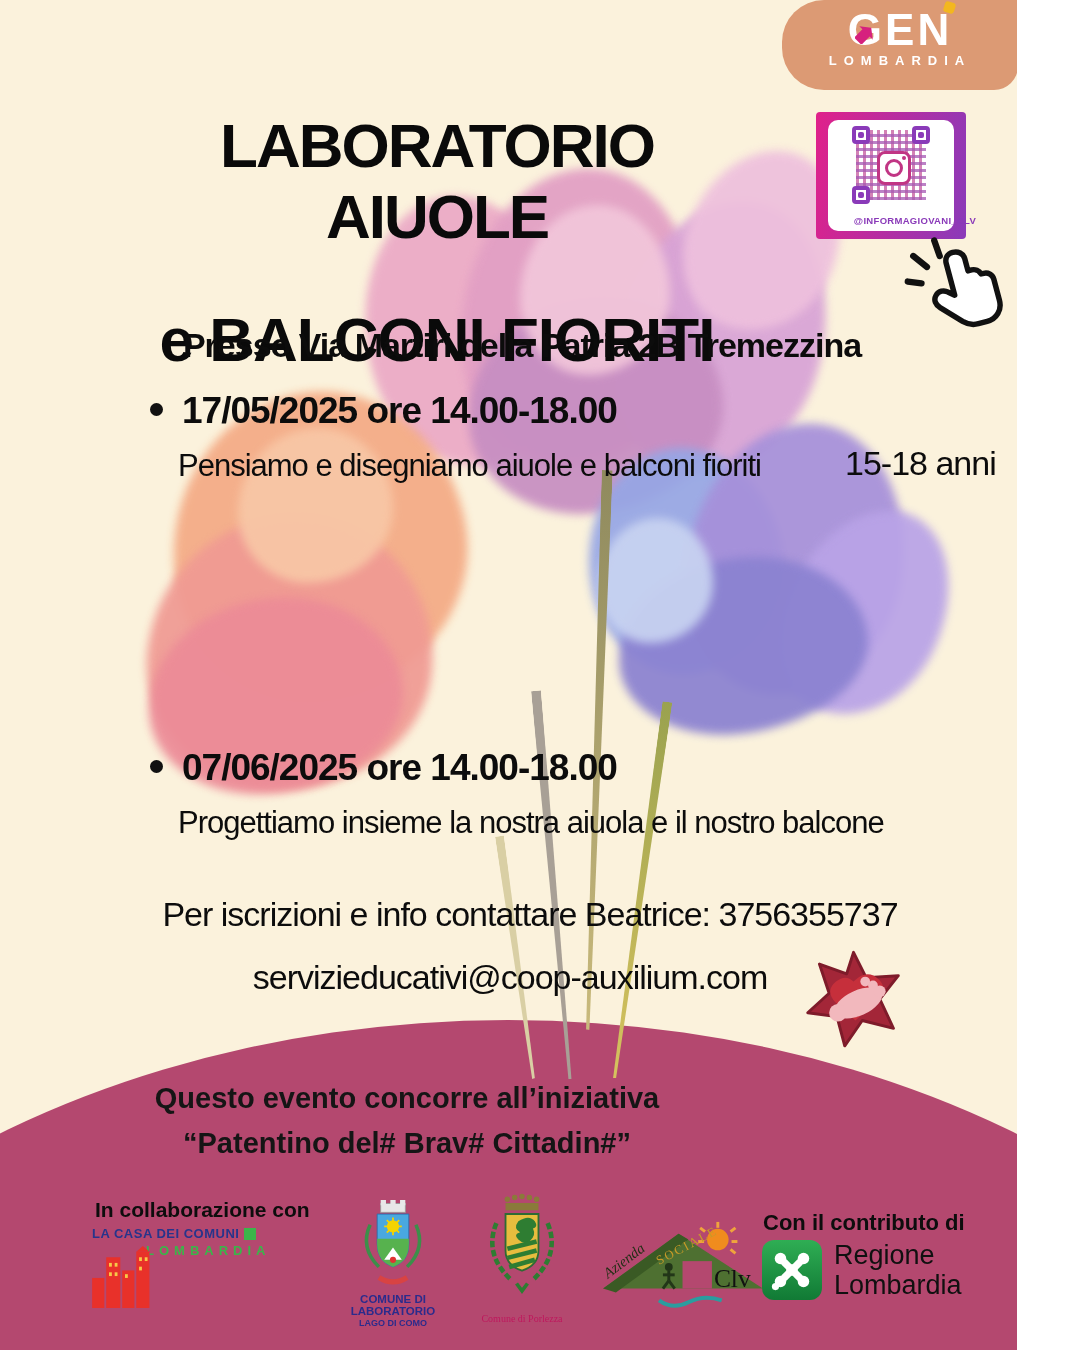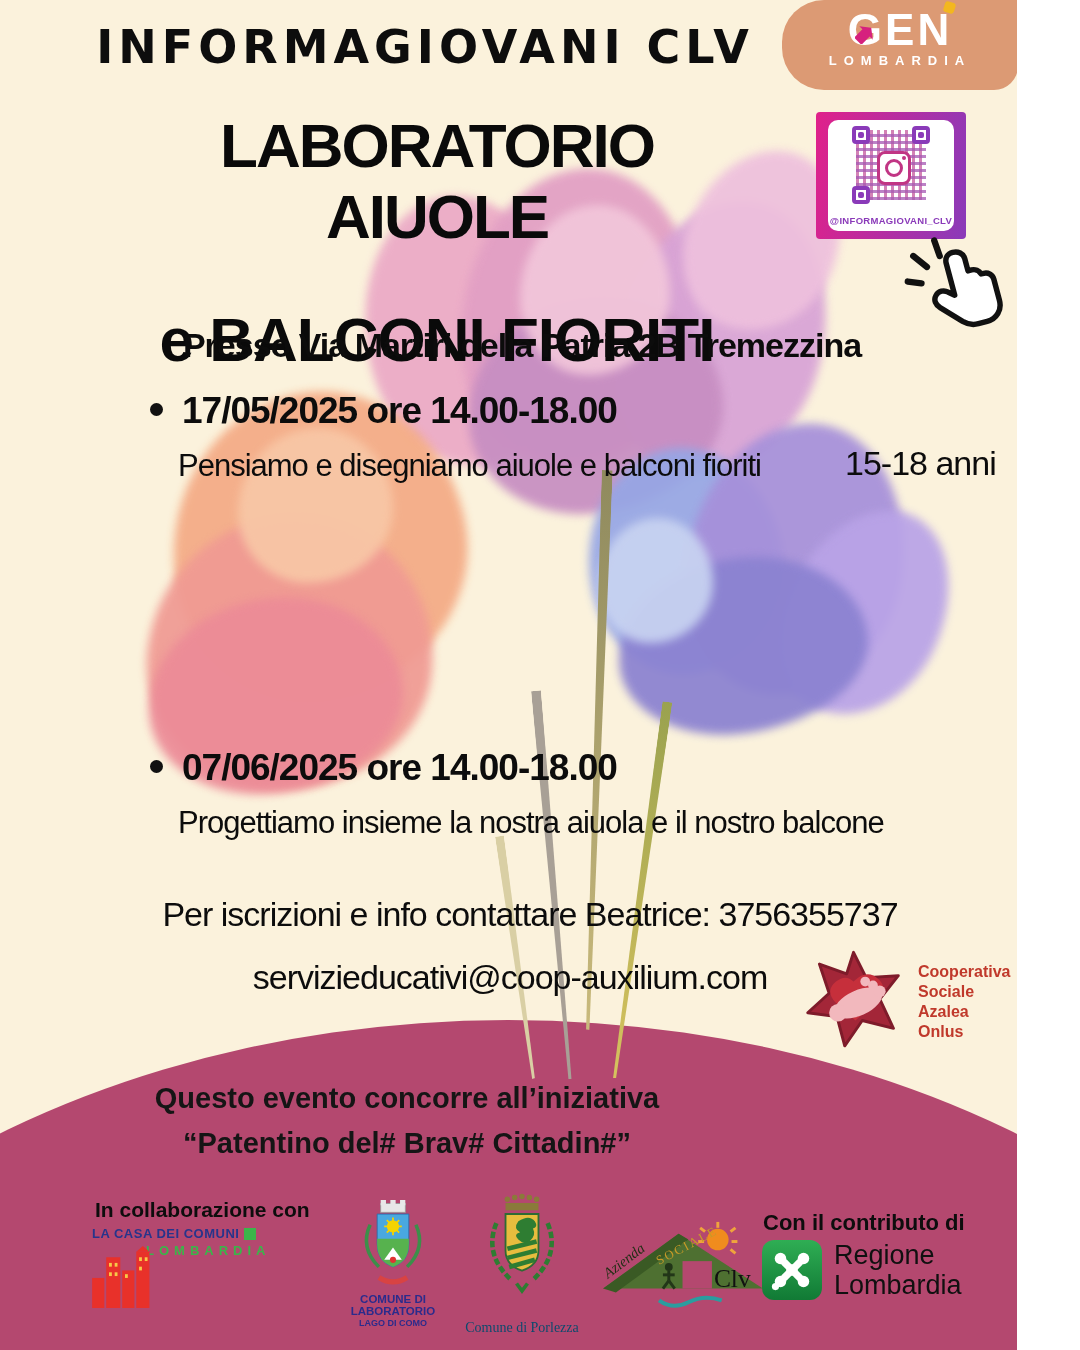--- a/index.html
+++ b/index.html
@@ -78,40 +78,40 @@
       repeating-linear-gradient(0deg, rgba(150,60,165,.75) 0 3px, transparent 3px 7px),
       repeating-linear-gradient(90deg, rgba(186,60,140,.75) 0 3px, transparent 3px 7px);}
   .finder{position:absolute;width:10px;height:10px;border:4px solid #8a3ab9;border-radius:4px;background:#fff;}
   .finder::after{content:"";position:absolute;left:2px;top:2px;width:6px;height:6px;background:#8a3ab9;border-radius:2px;}
   .f-tl{left:24px;top:6px;} .f-tr{left:84px;top:6px;} .f-bl{left:24px;top:66px;}
   .ig{position:absolute;left:49px;top:31px;width:28px;height:28px;background:#fff;border-radius:8px;
       border:3px solid #c13584;}
   .ig::before{content:"";position:absolute;left:5px;top:5px;width:12px;height:12px;border:3px solid #c13584;border-radius:50%;}
   .ig::after{content:"";position:absolute;right:2px;top:2px;width:4px;height:4px;background:#c13584;border-radius:50%;}
   .qr-handle{position:absolute;bottom:5px;width:100%;text-align:center;font-size:9.5px;font-weight:700;
-             color:#8a3ab9;letter-spacing:.3px;}
+             color:#8a3ab9;letter-spacing:.3px;padding-left:24px;}
   .hand{position:absolute;left:903px;top:236px;width:108px;height:102px;z-index:6;}
 
   
   .azalea{position:absolute;left:798px;top:948px;width:218px;height:118px;z-index:6;}
   .azalea-text{position:absolute;left:120px;top:14px;font-size:16px;line-height:20px;color:#c0392b;font-weight:600;}
 
   
   .collab-label{position:absolute;left:95px;top:1198px;z-index:6;font-size:21px;font-weight:700;color:#0d0d0d;}
   .anci{position:absolute;left:92px;top:1226px;width:215px;z-index:6;}
   .anci-casa{display:flex;align-items:center;gap:5px;font-size:13px;color:#27348b;font-weight:700;letter-spacing:.5px;}
   .green-sq{width:12px;height:12px;background:#3bb54a;flex:none;}
   .anci-name{font-size:54px;font-weight:700;color:#27348b;letter-spacing:-2px;line-height:.92;margin-left:48px;}
   .anci-sky{position:absolute;left:0;top:20px;}
   .anci-lomb{font-size:13px;color:#3bb54a;font-weight:700;letter-spacing:5px;margin-left:54px;margin-top:2px;}
   .tremezzina{position:absolute;left:328px;top:1200px;width:130px;text-align:center;z-index:6;}
   .trem-l1{font-size:11.5px;color:#2b2b8c;font-weight:700;margin-top:1px;}
   .trem-l2{font-size:9px;color:#2b2b8c;font-weight:700;margin-top:1px;}
   .porlezza{position:absolute;left:462px;top:1192px;width:120px;text-align:center;z-index:6;}
-  .porl-label{font-size:14px;font-family:"Liberation Serif",serif;color:#0c4a6e;margin-top:16px;}
+  .porl-label{font-size:10px;font-family:"Liberation Serif",serif;color:#be185d;margin-top:9px;}
   .azienda{position:absolute;left:598px;top:1218px;z-index:6;}
   .contrib-label{position:absolute;left:763px;top:1210px;z-index:6;font-size:22px;font-weight:700;color:#0d0d0d;}
   .regione{position:absolute;left:762px;top:1240px;z-index:6;display:flex;gap:12px;align-items:center;}
   .reg-sq{width:60px;height:60px;border-radius:12px;background:linear-gradient(#2fae54,#117a35);
           display:flex;align-items:center;justify-content:center;}
   .reg-text{font-size:27px;line-height:30px;color:#101010;}
 </style>
 </head>
 <body>
 
@@ -135,21 +135,20 @@
       <div class="petal b4"></div>
       <div class="petal b5"></div>
       <div class="stem s1"></div>
       <div class="stem s2"></div>
       <div class="stem s3"></div>
       <div class="stem s4"></div>
     </div>
 
     <div class="arc"></div>
 
-    <div class="program">INFORMAGIOVANI CLV</div>
 
     <div class="gen">
       <div class="gen-name">
         <span>GEN</span>
         <svg class="gen-arrow" viewBox="0 0 26 26">
           <path d="M6 26 L6 10 H0 L13 0 L26 10 H20 V26 Z" fill="#d6217e" transform="rotate(45 13 13)"></path>
         </svg>
         <span class="gen-dot"></span>
       </div>
       <div class="gen-sub">LOMBARDIA</div>
@@ -203,26 +202,20 @@
         <path fill="#a32638" stroke="#7e1b2a" stroke-width="3" stroke-linejoin="round" d="M57 4 L70 30 L103 28 L84 52 L98 82 L66 74 L48 100 L40 70 L10 66 L32 46 L22 16 L50 26 Z"></path>
         <path d="M57 34 q14 -14 26 -2 q10 10 -2 22 l-22 20 l-20 -18 q-12 -12 0 -22 q10 -8 18 0 z" fill="#c62f3b"></path>
         <g fill="#f2b8bd">
           <ellipse cx="62" cy="56" rx="26" ry="13" transform="rotate(-24 62 56)"></ellipse>
           <circle cx="84" cy="44" r="6"></circle>
             <circle cx="77" cy="38" r="5"></circle>
           <circle cx="69" cy="34" r="5"></circle>
             <circle cx="41" cy="66" r="9"></circle>
         </g>
       </svg>
-      <div class="azalea-text">
-        <div>Cooperativa</div>
-        <div>Sociale</div>
-        <div>Azalea</div>
-        <div>Onlus</div>
-      </div>
     </div>
 
     <div class="initiative">
       <div class="i1">Questo evento concorre all’iniziativa</div>
       <div class="i2">“Patentino del# Brav# Cittadin#”</div>
     </div>
 
     <div class="collab-label">In collaborazione con</div>
 
     <div class="anci">

